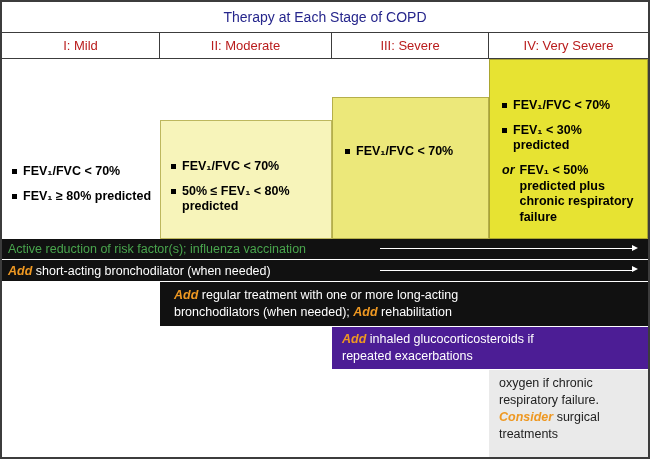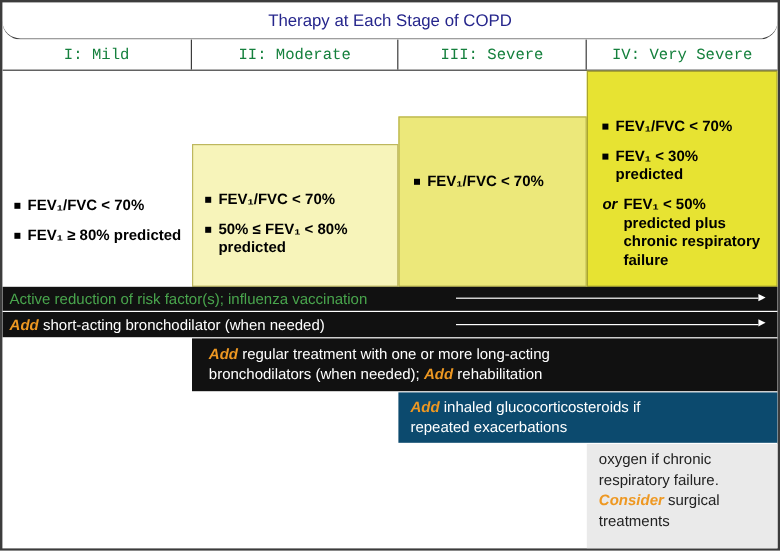--- a/index.html
+++ b/index.html
@@ -3,23 +3,23 @@
 <meta charset="utf-8">
 <style>
   html,body { margin:0; padding:0; background:#ffffff;
     font-family:"Liberation Sans","DejaVu Sans",sans-serif; }
   .figure { position:relative; width:650px; height:459px; box-sizing:border-box;
     border:2px solid #3c3c3c; background:#ffffff; overflow:hidden; }
 
   
   .title-row { position:absolute; left:0; top:0; width:646px; height:30px;
     border-bottom:1px solid #3c3c3c; display:flex; align-items:center; justify-content:center;
-    color:#26268c; font-size:14px;border-radius:15px; }
+    color:#26268c; font-size:14px; }
   .header-row { position:absolute; left:0; top:31px; width:646px; height:25px;
-    border-bottom:1px solid #3c3c3c; display:flex; color:#15803d; font-size:13px;font-family:Liberation Mono, monospace; }
+    border-bottom:1px solid #3c3c3c; display:flex; color:#b91c1c; font-size:13px; }
   .hcell { display:flex; align-items:center; justify-content:center; box-sizing:border-box; height:25px; }
   .hc1 { width:158px; border-right:1px solid #3c3c3c; }
   .hc2 { width:172px; border-right:1px solid #3c3c3c; }
   .hc3 { width:157px; border-right:1px solid #3c3c3c; }
   .hc4 { flex:1; }
 
   
   .box { position:absolute; box-sizing:border-box; }
   .stage2 { left:158px; top:118px; width:172px; height:119px; background:#f7f4ba;
     border:1px solid #bdb75e; padding:38px 8px 0 10px; }
@@ -36,21 +36,21 @@
   .or-prefix { font-style:italic; font-weight:bold; margin-right:5px; }
 
   
   .bar { position:absolute; box-sizing:border-box; color:#fff; font-size:12.5px; }
   .bar-risk  { left:0; top:237px; width:646px; height:20px; background:#111;
     display:flex; align-items:center; padding-left:6px; }
   .bar-short { left:0; top:258px; width:646px; height:21px; background:#111;
     display:flex; align-items:center; padding-left:6px; }
   .bar-long  { left:158px; top:280px; width:488px; height:44px; background:#111;
     padding:5px 16px 0 14px; }
-  .bar-gray  { left:330px; top:325px; width:316px; height:42px; background:#0c4a6e;
+  .bar-gray  { left:330px; top:325px; width:316px; height:42px; background:#4c1d95;
     padding:4px 0 0 10px; }
   .bar-light { left:487px; top:368px; width:159px; height:87px; background:#eaeaea;
     color:#222; padding:5px 0 0 10px; }
   .line { line-height:17px; white-space:nowrap; }
   .green { color:#49a54d; }
   .add { color:#ee9822; font-weight:bold; font-style:italic; }
 
   
   .arrow { position:absolute; left:378px; top:50%; margin-top:-1px; width:252px; height:1px; background:#fff; }
   .arrow::after { content:""; position:absolute; right:-6px; top:-3.5px; width:0; height:0;

